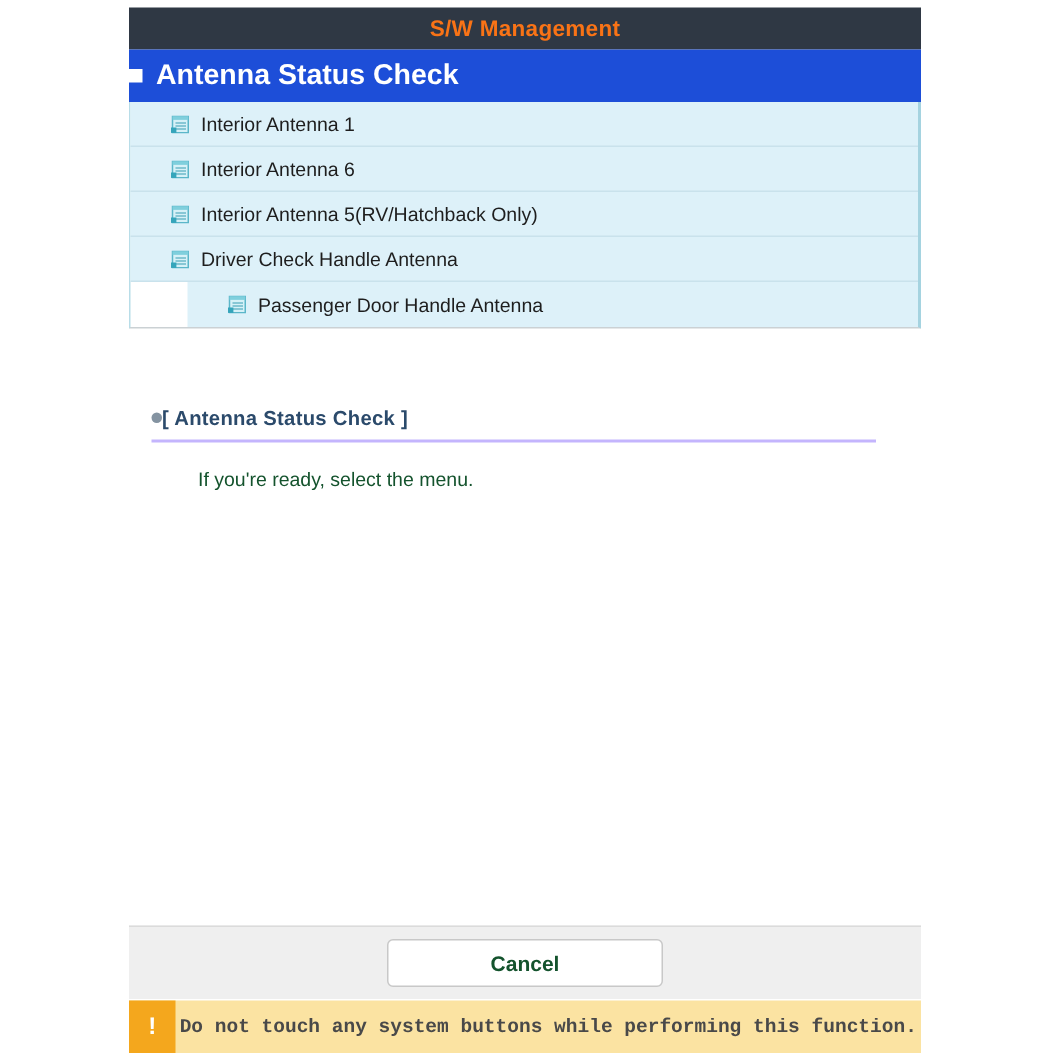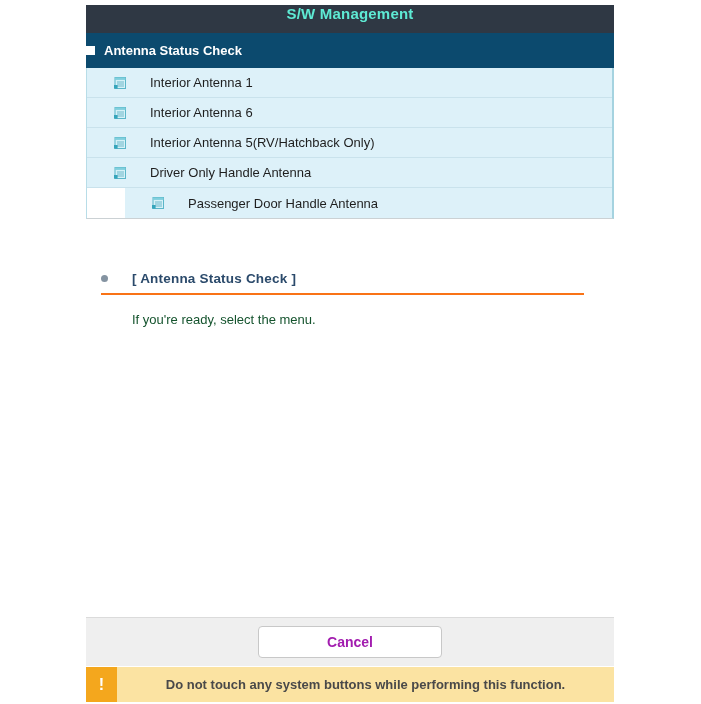--- a/index.html
+++ b/index.html
@@ -10,57 +10,57 @@
     position:relative;
     overflow:hidden;
   }
   .canvas { position:absolute; inset:0; }
 
   
   .panel { position:absolute; left:86px; top:5px; width:528px; }
 
   .title-bar {
     height:28px; background:#2f3844;
-    color:#5eead4; font-size:15px; font-weight:bold;
-    display:flex; align-items:flex-start; justify-content:center;
+    color:#f97316; font-size:15px; font-weight:bold;
+    display:flex; align-items:center; justify-content:center;
     letter-spacing:.2px;
   }
 
   .menu-header {
-    height:35px; background:#0c4a6e;
-    color:#ffffff; font-size:13px; font-weight:bold;
+    height:35px; background:#1d4ed8;
+    color:#ffffff; font-size:19px; font-weight:bold;
     display:flex; align-items:center;
     padding-left:0; gap:9px;
   }
   .menu-header .sq {
     width:9px; height:9px; background:#ffffff; display:inline-block; flex:0 0 auto;
   }
 
   .menu-list {
     border-left:1px solid #b8dde8;
     border-right:2px solid #a5d3e0;
     border-bottom:1px solid #cbd1d4;
   }
   .menu-item {
     height:30px; background:#ddf1f9;
     display:flex; align-items:center;
-    padding-left:27px; gap:24px;
+    padding-left:27px; gap:8px;
     border-bottom:1px solid #c9e2ec;
     cursor:pointer;
   }
   .menu-item:last-child { border-bottom:none;margin-left:38px; }
   .menu-item .doc-icon { flex:0 0 auto; display:inline-flex; }
   .menu-item .lbl { font-size:13px; color:#1e1e1e; }
 
   
   .detail { position:absolute; left:101px; top:271px; width:483px; }
   .detail-heading {
-    display:flex; align-items:center; gap:24px;
+    display:flex; align-items:center; gap:0;
     padding-bottom:7px;
-    border-bottom:2px solid #f97316;
+    border-bottom:2px solid #c4b5fd;
   }
   .detail-heading .dot {
     width:7px; height:7px; border-radius:50%; background:#8493a1; flex:0 0 auto;
   }
   .detail-heading .txt {
     font-size:13.5px; font-weight:bold; color:#2b4a6b; letter-spacing:.2px;
   }
   .instruction {
     position:absolute; left:132px; top:312px;
     font-size:13px; color:#14532d;
@@ -69,37 +69,37 @@
   
   .footer-bar {
     position:absolute; left:86px; top:617px; width:528px; height:49px;
     background:#efefef; border-top:1px solid #dbdbdb;
     display:flex; align-items:center; justify-content:center;
   }
   .cancel-btn {
     width:184px; height:32px;
     background:#ffffff; border:1px solid #c8c8c8; border-radius:4px;
     font-family:"Liberation Sans", sans-serif;
-    font-size:14px; font-weight:bold; color:#a21caf;
+    font-size:14px; font-weight:bold; color:#14532d;
     display:flex; align-items:center; justify-content:center;
     cursor:pointer;
   }
 
   .warning-bar {
     position:absolute; left:86px; top:667px; width:528px; height:35px;
     background:#fbe3a2; display:flex; align-items:stretch;
   }
   .warning-icon {
     width:31px; background:#f4a71d; flex:0 0 auto;
     color:#ffffff; font-size:16px; font-weight:bold;
     display:flex; align-items:center; justify-content:center;
   }
   .warning-msg {
     flex:1; display:flex; align-items:center; justify-content:center;
-    font-size:13px; font-weight:bold; color:#494949;
+    font-size:13px; font-weight:bold; color:#494949;font-family:Liberation Mono, monospace;
   }
 </style>
 </head>
 <body>
 
 <div class="canvas">
 
   <div class="panel">
     <div class="title-bar">
       <span>S/W Management</span>
@@ -158,21 +158,21 @@
       <span class="doc-icon">
         <svg width="12" height="12" viewBox="0 0 12 12">
           <rect x="1" y="0.5" width="10.5" height="11" fill="#d6f1f7" stroke="#5bb6c9" stroke-width="1"></rect>
           <rect x="1" y="0.5" width="10.5" height="2.4" fill="#7fcfdd"></rect>
           <line x1="3" y1="5" x2="10" y2="5" stroke="#6db8ca" stroke-width="1"></line>
           <line x1="3" y1="7" x2="10" y2="7" stroke="#6db8ca" stroke-width="1"></line>
           <line x1="3" y1="9" x2="10" y2="9" stroke="#6db8ca" stroke-width="1"></line>
           <rect x="0" y="8" width="3.6" height="3.6" fill="#35a5bb"></rect>
         </svg>
       </span>
-      <span class="lbl">Driver Only Handle Antenna</span>
+      <span class="lbl">Driver Check Handle Antenna</span>
     </div>
 
     <div class="menu-item">
       <span class="doc-icon">
         <svg width="12" height="12" viewBox="0 0 12 12">
           <rect x="1" y="0.5" width="10.5" height="11" fill="#d6f1f7" stroke="#5bb6c9" stroke-width="1"></rect>
           <rect x="1" y="0.5" width="10.5" height="2.4" fill="#7fcfdd"></rect>
           <line x1="3" y1="5" x2="10" y2="5" stroke="#6db8ca" stroke-width="1"></line>
           <line x1="3" y1="7" x2="10" y2="7" stroke="#6db8ca" stroke-width="1"></line>
           <line x1="3" y1="9" x2="10" y2="9" stroke="#6db8ca" stroke-width="1"></line>

